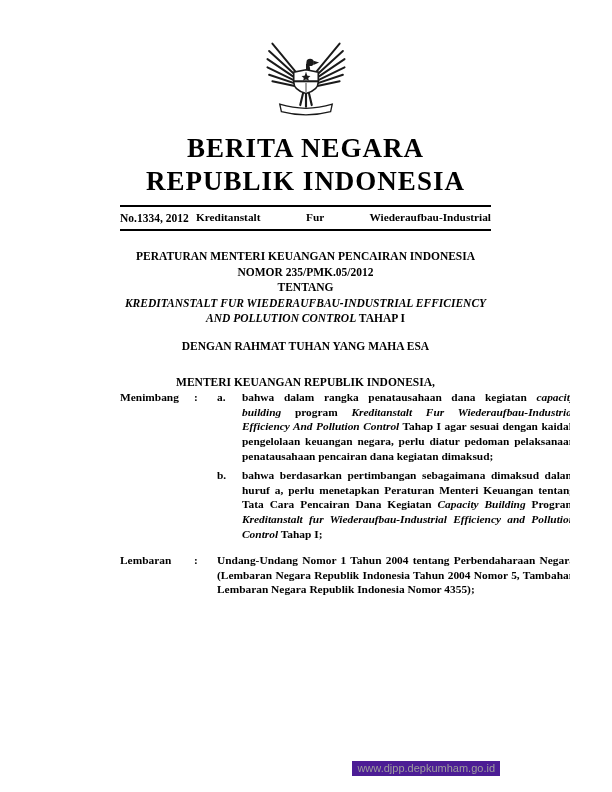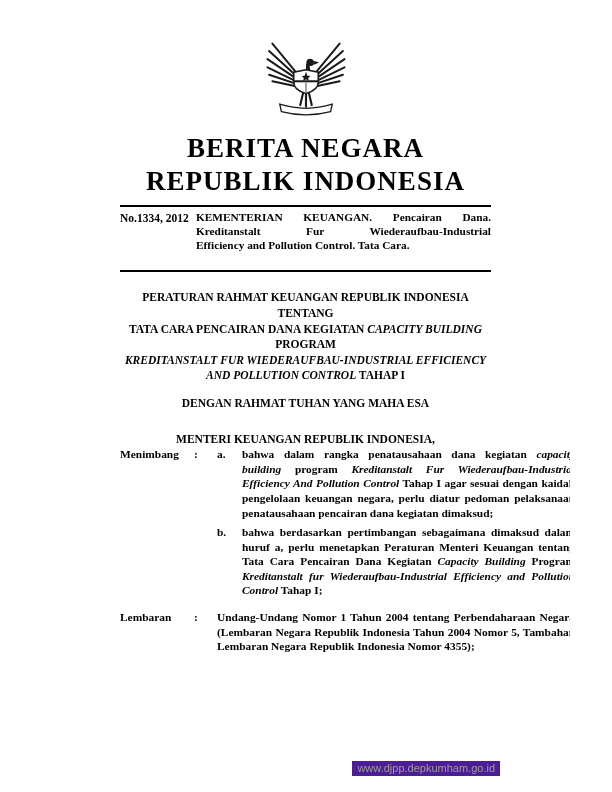--- a/index.html
+++ b/index.html
@@ -17,21 +17,21 @@
 
   .masthead-title {
     text-align:center; font-size:27px; line-height:33px;
     font-weight:bold; letter-spacing:1px;
   }
   .masthead-title.first { margin-top:6px; }
 
   .h-rule { border-top:2px solid #000; height:0; }
   .h-rule.top { margin-top:7px; }
 
-  .issue-row { display:flex; justify-content:space-between; padding:4px 0 18px 0; }
+  .issue-row { display:flex; justify-content:space-between; padding:4px 0 4px 0; }
   .issue-no { font-size:11.5px; line-height:14px; }
   .abstract { width:295px; font-size:11.3px; line-height:13.8px; }
   .abstract-line.just { text-align:justify; text-align-last:justify; }
   .abstract-line.last { text-align:left; }
 
   .title-block { margin-top:18px; text-align:center; font-size:11.5px; line-height:15.6px; }
   .invocation { margin-top:12px; }
   .authority { margin-top:20px; }
   .i { font-style:italic; }
 
@@ -89,32 +89,30 @@
     </div>
 
     <div class="masthead-title first">BERITA NEGARA</div>
     <div class="masthead-title">REPUBLIK INDONESIA</div>
 
     <div class="h-rule top"></div>
 
     <div class="issue-row">
       <div class="issue-no">No.1334, 2012</div>
       <div class="abstract">
-        <div class="abstract-line just">KEMENTERIAN KEUANGAN. Pencairan Dana.</div>
         <div class="abstract-line just">Kreditanstalt Fur Wiederaufbau-Industrial</div>
-        <div class="abstract-line last">Efficiency and Pollution Control. Tata Cara.</div>
       </div>
     </div>
 
     <div class="h-rule"></div>
 
     <div class="title-block">
-      <div>PERATURAN RAHMAT KEUANGAN REPUBLIK INDONESIA</div>
+      <div>PERATURAN MENTERI KEUANGAN PENCAIRAN INDONESIA</div>
+      <div>NOMOR 235/PMK.05/2012</div>
       <div>TENTANG</div>
-      <div><span>TATA CARA PENCAIRAN DANA KEGIATAN </span><span class="i">CAPACITY BUILDING</span><span> PROGRAM</span></div>
       <div class="i">KREDITANSTALT FUR WIEDERAUFBAU-INDUSTRIAL EFFICIENCY</div>
       <div><span class="i">AND POLLUTION CONTROL</span><span> TAHAP I</span></div>
       <div class="invocation">DENGAN RAHMAT TUHAN YANG MAHA ESA</div>
       <div class="authority">MENTERI KEUANGAN REPUBLIK INDONESIA,</div>
     </div>
 
     <div class="body-block">
 
       <div class="clause">
         <div>Menimbang</div>

